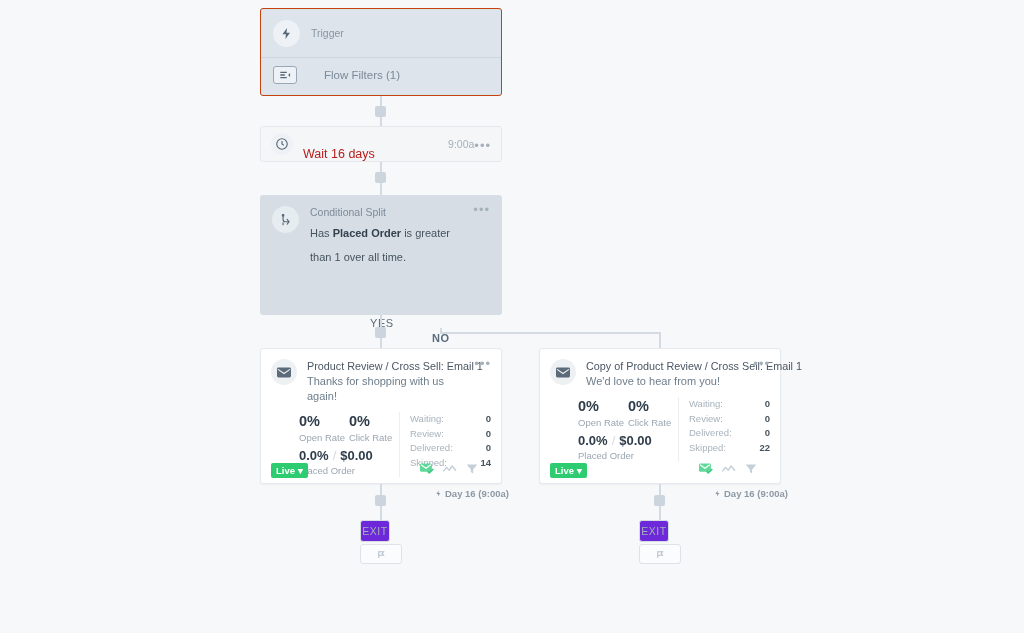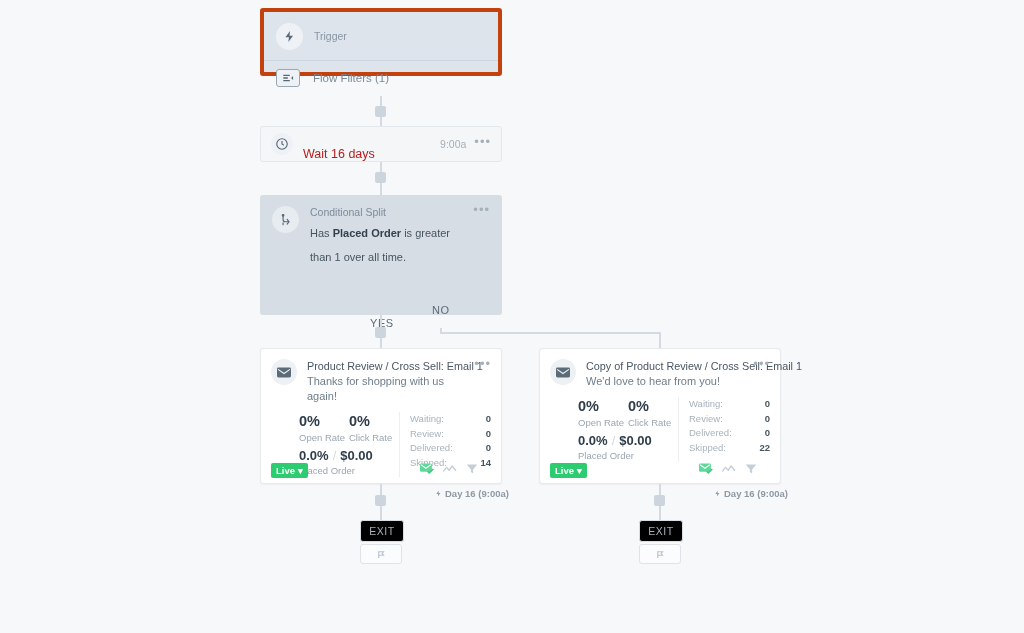--- a/index.html
+++ b/index.html
@@ -18,50 +18,50 @@
     position: absolute; width: 11px; height: 11px;
     background: #ccd5dd; border-radius: 2px;
   }
   .branch-label {
     position: absolute; font-size: 11px; letter-spacing: .6px;
     color: #5b6b7c; font-weight: 400;
   }
 
   
   .trigger-card {
-    position: absolute; left: 260px; top: 8px; width: 242px; height: 68px;
-    background: #dde4ec; border: 4px solid #c2410c; border-radius: 3px;
+    position: absolute; left: 260px; top: 8px; width: 242px; height: 88px;
+    background: #dde4ec; border: 1px solid #c2410c; border-radius: 3px;
   }
   .trig-top { display: flex; align-items: center; padding: 11px 12px 0 12px; }
   .circ-icon {
     width: 27px; height: 27px; border-radius: 50%;
     background: #eef2f6; display: flex; align-items: center;
     justify-content: center; flex: 0 0 auto;
   }
   .trig-txt { margin-left: 11px; }
   .trig-kicker { font-size: 10.5px; color: #8795a3; line-height: 13px; }
   .trig-main { font-size: 13px; color: #3d4b59; line-height: 17px; margin-top: 1px; }
   .trig-main b { font-weight: bold; color: #2d3a47; }
   .trig-sep { height: 1px; background: #ccd6e0; margin: 10px 0 0 0; }
   .trig-filters { display: flex; align-items: center; padding: 8px 12px 0 12px; }
   .sq-icon {
     width: 24px; height: 18px; border: 1px solid #9aa8b6; border-radius: 3px;
     background: #eef2f6; display: flex; align-items: center; justify-content: center;
     flex: 0 0 auto;
   }
-  .filters-label { font-size: 11.5px; color: #7b8a98; margin-left: 13px; }
+  .filters-label { font-size: 11.5px; color: #7b8a98; margin-left: 27px; }
 
   
   .wait-card {
     position: absolute; left: 260px; top: 126px; width: 242px; height: 36px;
     background: #f4f6f8; border: 1px solid #e3e8ed; border-radius: 3px;
     display: flex; align-items: center; padding: 0 10px;
   }
   .wait-label { font-size: 12.5px; color: #b91c1c; margin-left: 10px; margin-top: 19px; }
-  .wait-right { margin-left: auto; display: flex; align-items: flex-start; gap: 8px; }
+  .wait-right { margin-left: auto; display: flex; align-items: flex-end; }
   .wait-time { font-size: 10.5px; color: #a4b0ba; }
   .dots { font-size: 13px; color: #a4b0ba; letter-spacing: 1px; line-height: 8px; }
 
   
   .cond-card {
     position: absolute; left: 260px; top: 195px; width: 242px; height: 120px;
     background: #d6dde5; border-radius: 3px;
   }
   .cond-top { display: flex; align-items: flex-start; padding: 11px 12px 0 12px; }
   .cond-txt { margin-left: 11px; flex: 1; }
@@ -111,22 +111,22 @@
   }
   .foot-icons { margin-left: auto; display: flex; align-items: center; gap: 9px; }
 
   .day-tag {
     position: absolute; font-size: 9.5px; color: #8d99a4; font-weight: bold;
     display: flex; align-items: center; gap: 3px;
   }
 
   
   .exit-btn {
-    position: absolute; width: 44px; height: 22px;
-    border: 1px solid #d6dde4; border-radius: 3px; background: #000000;
+    position: absolute; width: 30px; height: 22px;
+    border: 1px solid #d6dde4; border-radius: 3px; background: #6d28d9;
     display: flex; align-items: center; justify-content: center;
     font-size: 10.5px; color: #a4b0ba; letter-spacing: .5px;
   }
   .flag-btn {
     position: absolute; width: 42px; height: 20px;
     border: 1px solid #dde3e9; border-radius: 3px; background: #fbfcfd;
     display: flex; align-items: center; justify-content: center;
   }
 </style>
 </head>
@@ -189,21 +189,21 @@
       </div>
       <div class="cond-txt">
         <div class="cond-kicker">Conditional Split</div>
         <div class="cond-main"><span>Has </span><b>Placed Order</b><span> is greater than 1 over all time.</span></div>
       </div>
       <span class="dots">•••</span>
     </div>
   </div>
 
   <div class="branch-label" style="left:370px; top:317px;">YES</div>
-  <div class="branch-label" style="left:432px; top:304px;">NO</div>
+  <div class="branch-label" style="left:432px; top:332px;font-weight:bold;">NO</div>
 
   <div class="vline" style="left:380px; top:315px; height:33px;"></div>
   <div class="plus-handle" style="left:375px; top:327px;"></div>
 
   <div class="vline" style="left:440px; top:328px; height:6px;"></div>
   <div class="hline" style="left:440px; top:332px; width:220px;"></div>
   <div class="vline" style="left:659px; top:332px; height:16px;"></div>
 
   <div class="email-card" style="left:260px;">
     <div class="em-head">

